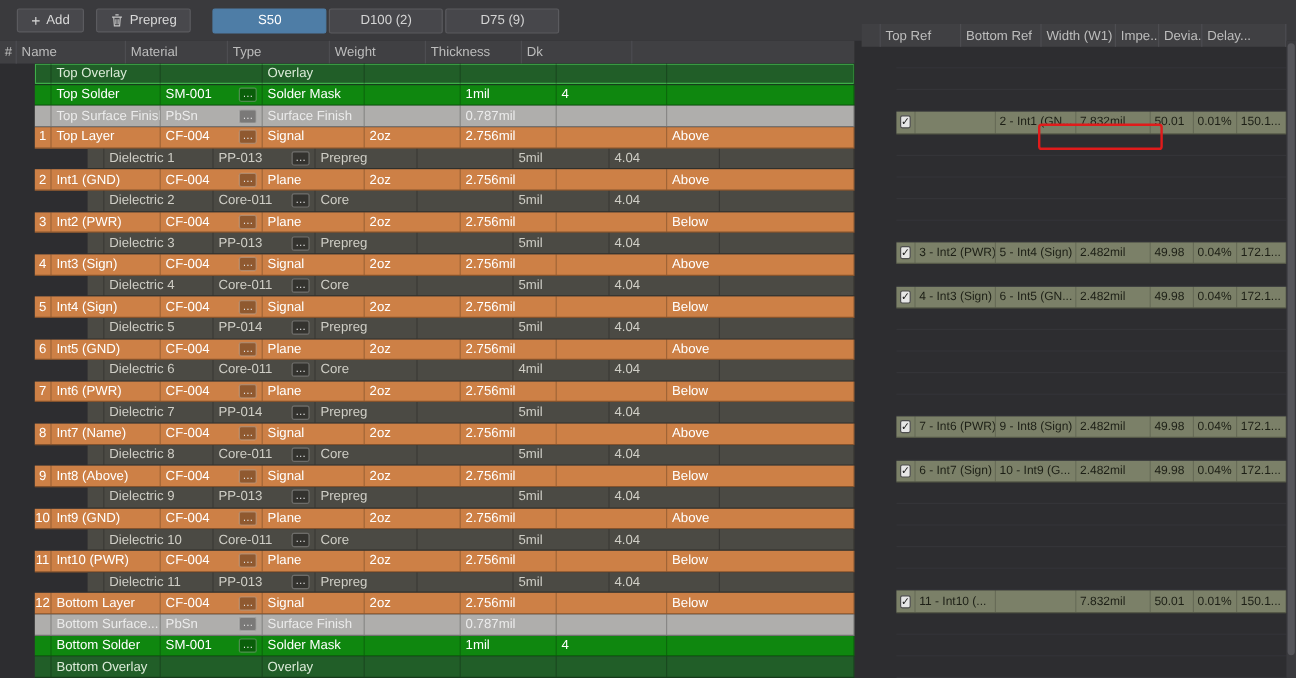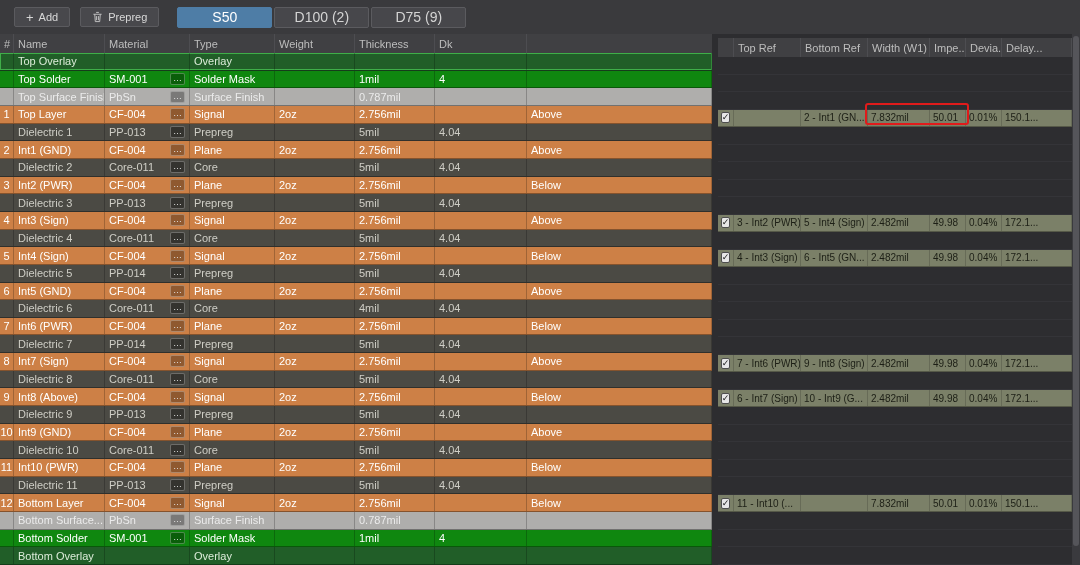--- a/index.html
+++ b/index.html
@@ -7,45 +7,45 @@
   body { font-family:"Liberation Sans", sans-serif; }
   .app { position:relative; width:1080px; height:565px; background:var(--bg); overflow:hidden; }
 
   
   .toolbar { position:absolute; left:0; top:0; width:100%; height:34px; background:var(--toolbar-bg); display:flex; align-items:center; }
   .tb-btn { height:20px; background:var(--button-bg); border:1px solid #5b5b5f; border-radius:2px; color:#d8d8d8; font-size:11px; display:inline-flex; align-items:center; gap:5px; padding:0 11px; cursor:default; }
   .tb-btn .plus { font-size:13px; line-height:11px; color:#d6d6d6; }
   .btn-add { margin-left:14px; }
   .btn-delete { margin-left:10px; }
   .tabs { display:flex; margin-left:18px; gap:2px; }
-  .tab { width:95px; height:21px; background:#47474b; border:1px solid #5b5b5f; border-radius:2px; color:#d4d4d4; font-size:14px; display:flex; align-items:center; justify-content:center; }
+  .tab { width:95px; height:21px; background:#47474b; border:1px solid #5b5b5f; border-radius:2px; color:#d4d4d4; font-size:11px; display:flex; align-items:center; justify-content:center; }
   .tab.active { background:var(--tab-active); border-color:var(--tab-active); color:#ffffff; }
 
   
   .thead { height:19px; background:var(--header-bg); display:grid; }
   .hcell { font-size:11px; color:var(--header-text); padding:0 4px; display:flex; align-items:center; border-right:1px solid #4d4d51; overflow:hidden; white-space:nowrap; }
-  .tbody { position:absolute; top:19px; left:0; right:0; bottom:0; display:grid; grid-template-rows:repeat(29, 1fr); }
+  .tbody { position:absolute; top:19px; left:0; right:0; bottom:0; display:grid; grid-template-rows:repeat(29, 1fr);padding-left:29px; }
   .cell { padding:0 4px; font-size:11px; display:flex; align-items:center; overflow:hidden; white-space:nowrap; position:relative; }
 
   
   .left-table { position:absolute; left:0; top:34px; width:712px; bottom:0; --cols:14px 91px 85px 85px 80px 80px 92px 1fr; }
   .left-table .thead, .lrow { grid-template-columns:var(--cols); }
   .lrow { display:grid; border-bottom:1px solid rgba(0,0,0,0.35); min-height:0; }
   .lrow .cell { border-right:1px solid rgba(0,0,0,0.22); }
   .lrow .num { justify-content:center; padding:0 1px; }
   .lrow.copper     { background:var(--copper);     color:var(--copper-text); }
-  .lrow.dielectric { background:var(--dielectric); color:var(--dielectric-text); }
+  .lrow.dielectric { background:var(--dielectric); color:var(--dielectric-text);margin-left:44px; }
   .lrow.solder     { background:var(--solder);     color:#ffffff; }
   .lrow.overlay    { background:var(--overlay);    color:#dcecd9; }
   .lrow.finish     { background:var(--finish);     color:var(--finish-text); }
   .lrow.selected   { box-shadow:inset 0 0 0 1px var(--selected-outline); }
   .mat-btn { margin-left:auto; flex:none; width:15px; height:12px; background:rgba(0,0,0,0.30); border:1px solid rgba(255,255,255,0.28); border-radius:2px; color:#e2e2e2; font-size:9px; line-height:9px; text-align:center; }
 
   
-  .right-table { position:absolute; left:718px; top:38px; width:354px; bottom:0; --cols:16px 67px 67px 62px 36px 36px 1fr; }
+  .right-table { position:absolute; left:718px; top:20px; width:354px; bottom:0; --cols:16px 67px 67px 62px 36px 36px 1fr; }
   .right-table .thead, .rrow { grid-template-columns:var(--cols); }
   .rrow { display:grid; border-bottom:1px solid #343438; min-height:0; }
   .rrow .cell { font-size:10px; padding:0 3px; }
   .rrow.filled { background:var(--impedance-row); color:var(--impedance-text); border-bottom:1px solid rgba(0,0,0,0.3); }
   .rrow.filled .cell { border-right:1px solid rgba(0,0,0,0.16); }
   .cb-wrap { justify-content:center; padding:0 1px; }
   .cb { width:11px; height:11px; background:#e7e7e7; border:1px solid #4e4e4e; border-radius:2px; display:flex; align-items:center; justify-content:center; font-size:9px; line-height:9px; color:#161616; }
 
   
   .scrollbar { position:absolute; right:0; top:34px; width:8px; bottom:0; background:#3a3a3e; }
@@ -255,21 +255,21 @@
           <div class="cell">Dielectric 7</div>
           <div class="cell">PP-014<div class="mat-btn">…</div></div>
           <div class="cell">Prepreg</div>
           <div class="cell"></div>
           <div class="cell">5mil</div>
           <div class="cell">4.04</div>
           <div class="cell"></div>
         </div>
         <div class="lrow copper">
           <div class="cell num">8</div>
-          <div class="cell">Int7 (Sign)</div>
+          <div class="cell">Int7 (Name)</div>
           <div class="cell">CF-004<div class="mat-btn">…</div></div>
           <div class="cell">Signal</div>
           <div class="cell">2oz</div>
           <div class="cell">2.756mil</div>
           <div class="cell"></div>
           <div class="cell">Above</div>
         </div>
         <div class="lrow dielectric">
           <div class="cell num"></div>
           <div class="cell">Dielectric 8</div>

